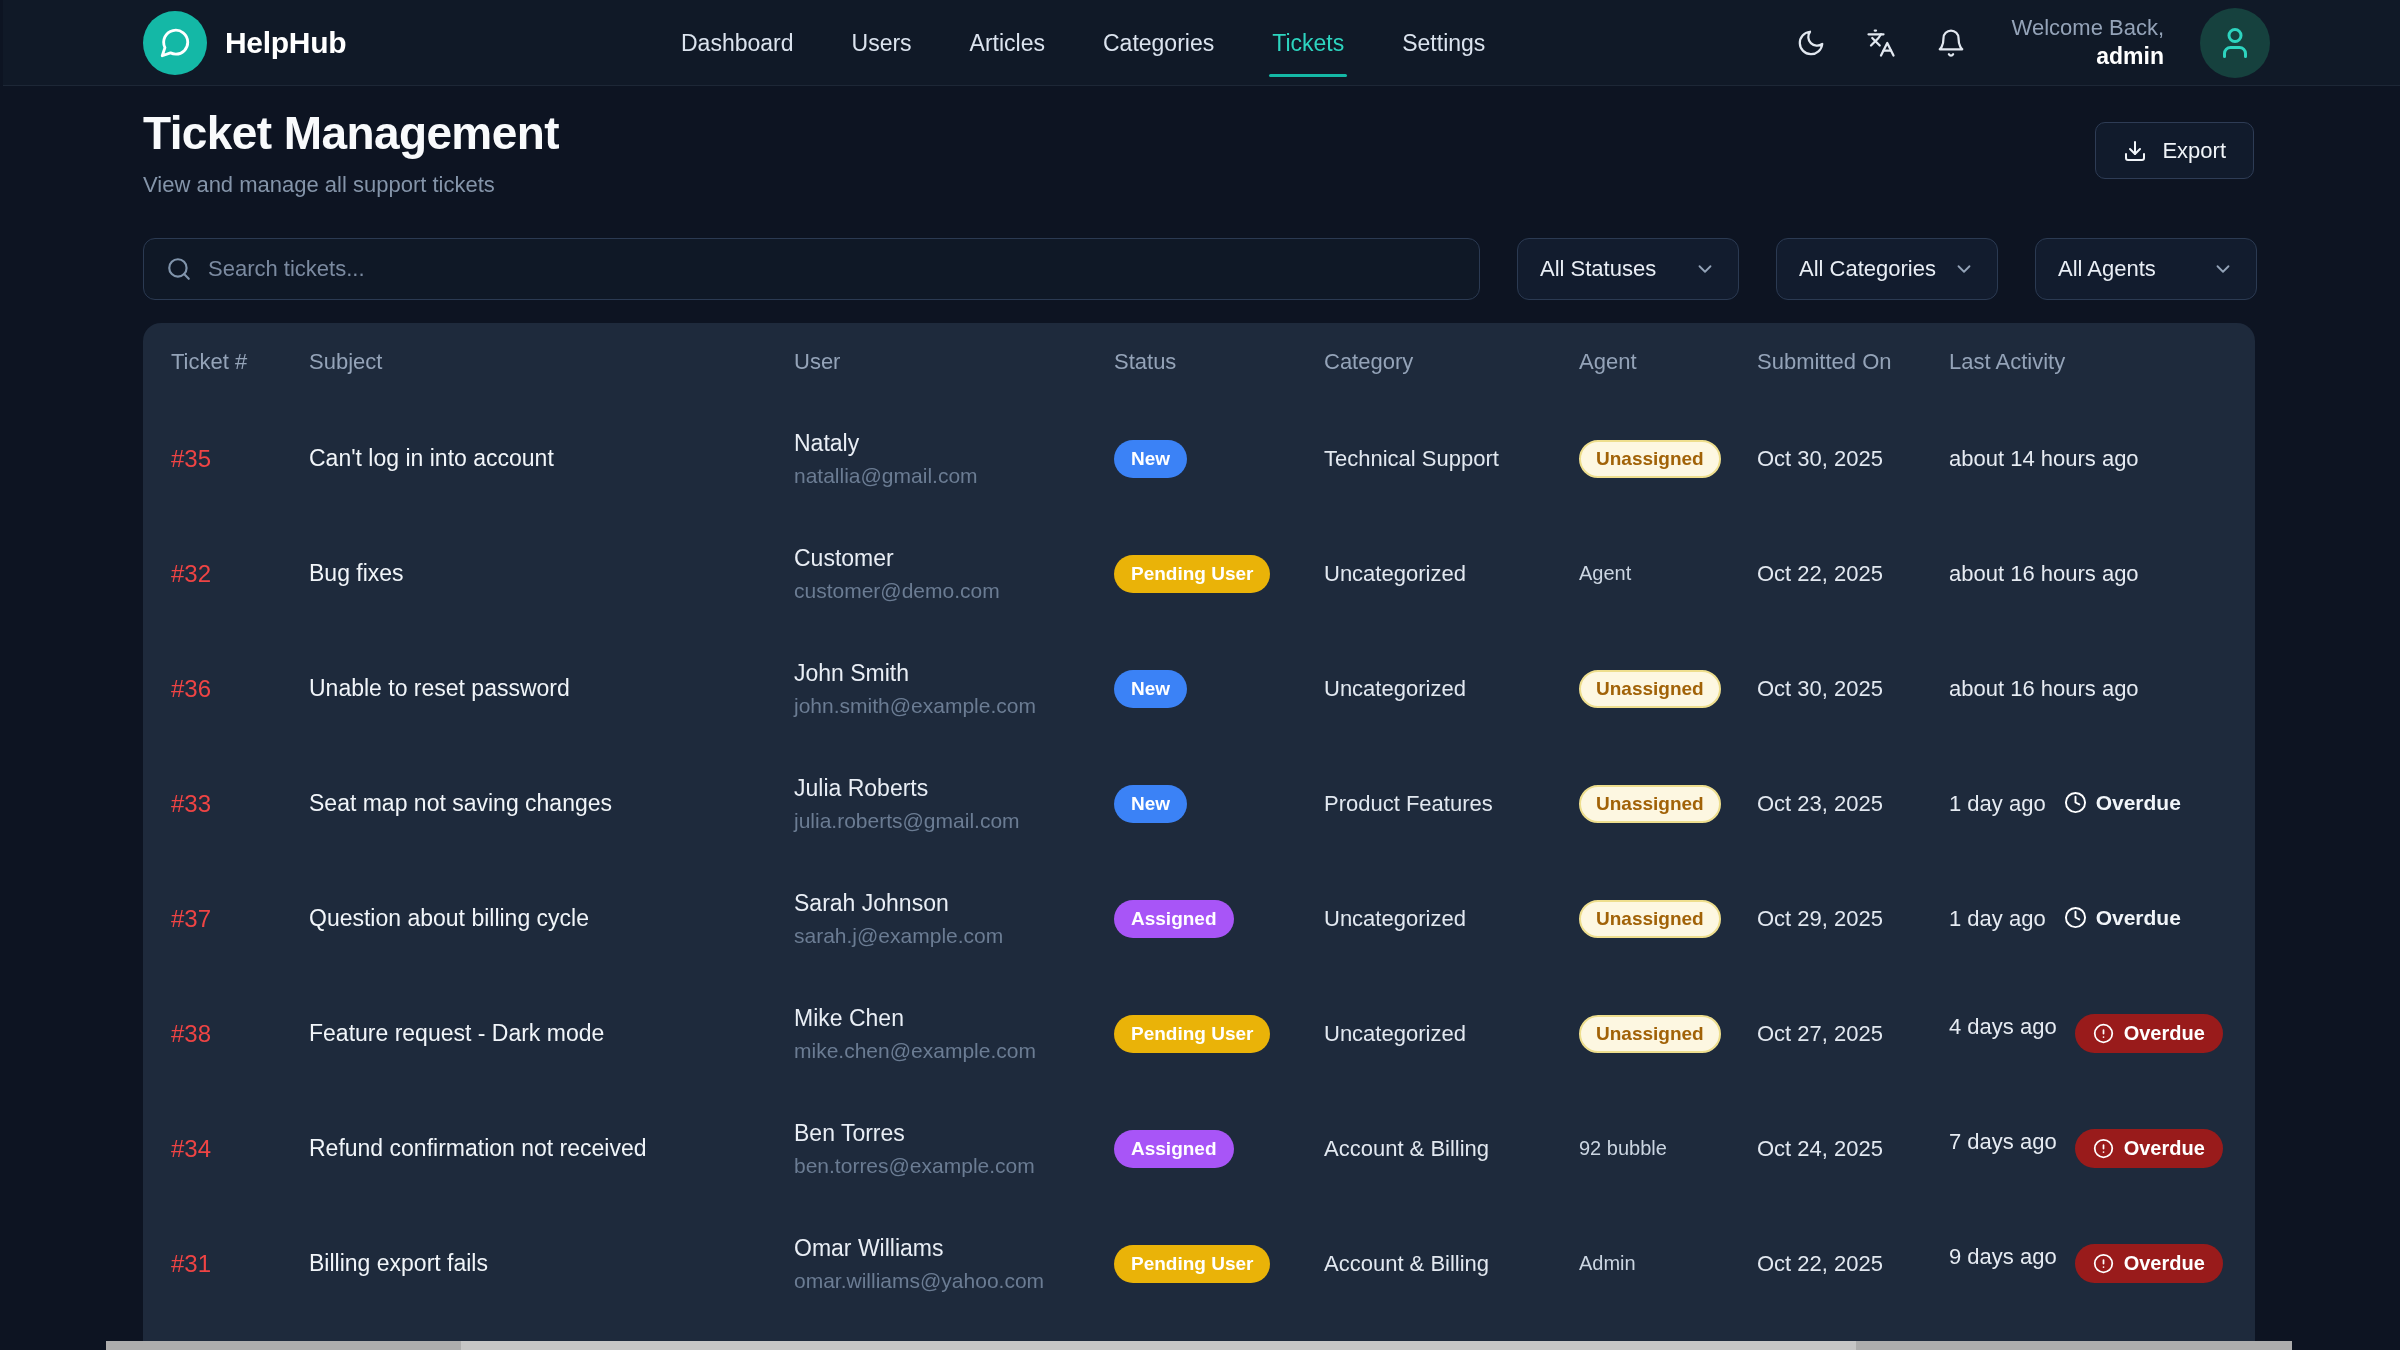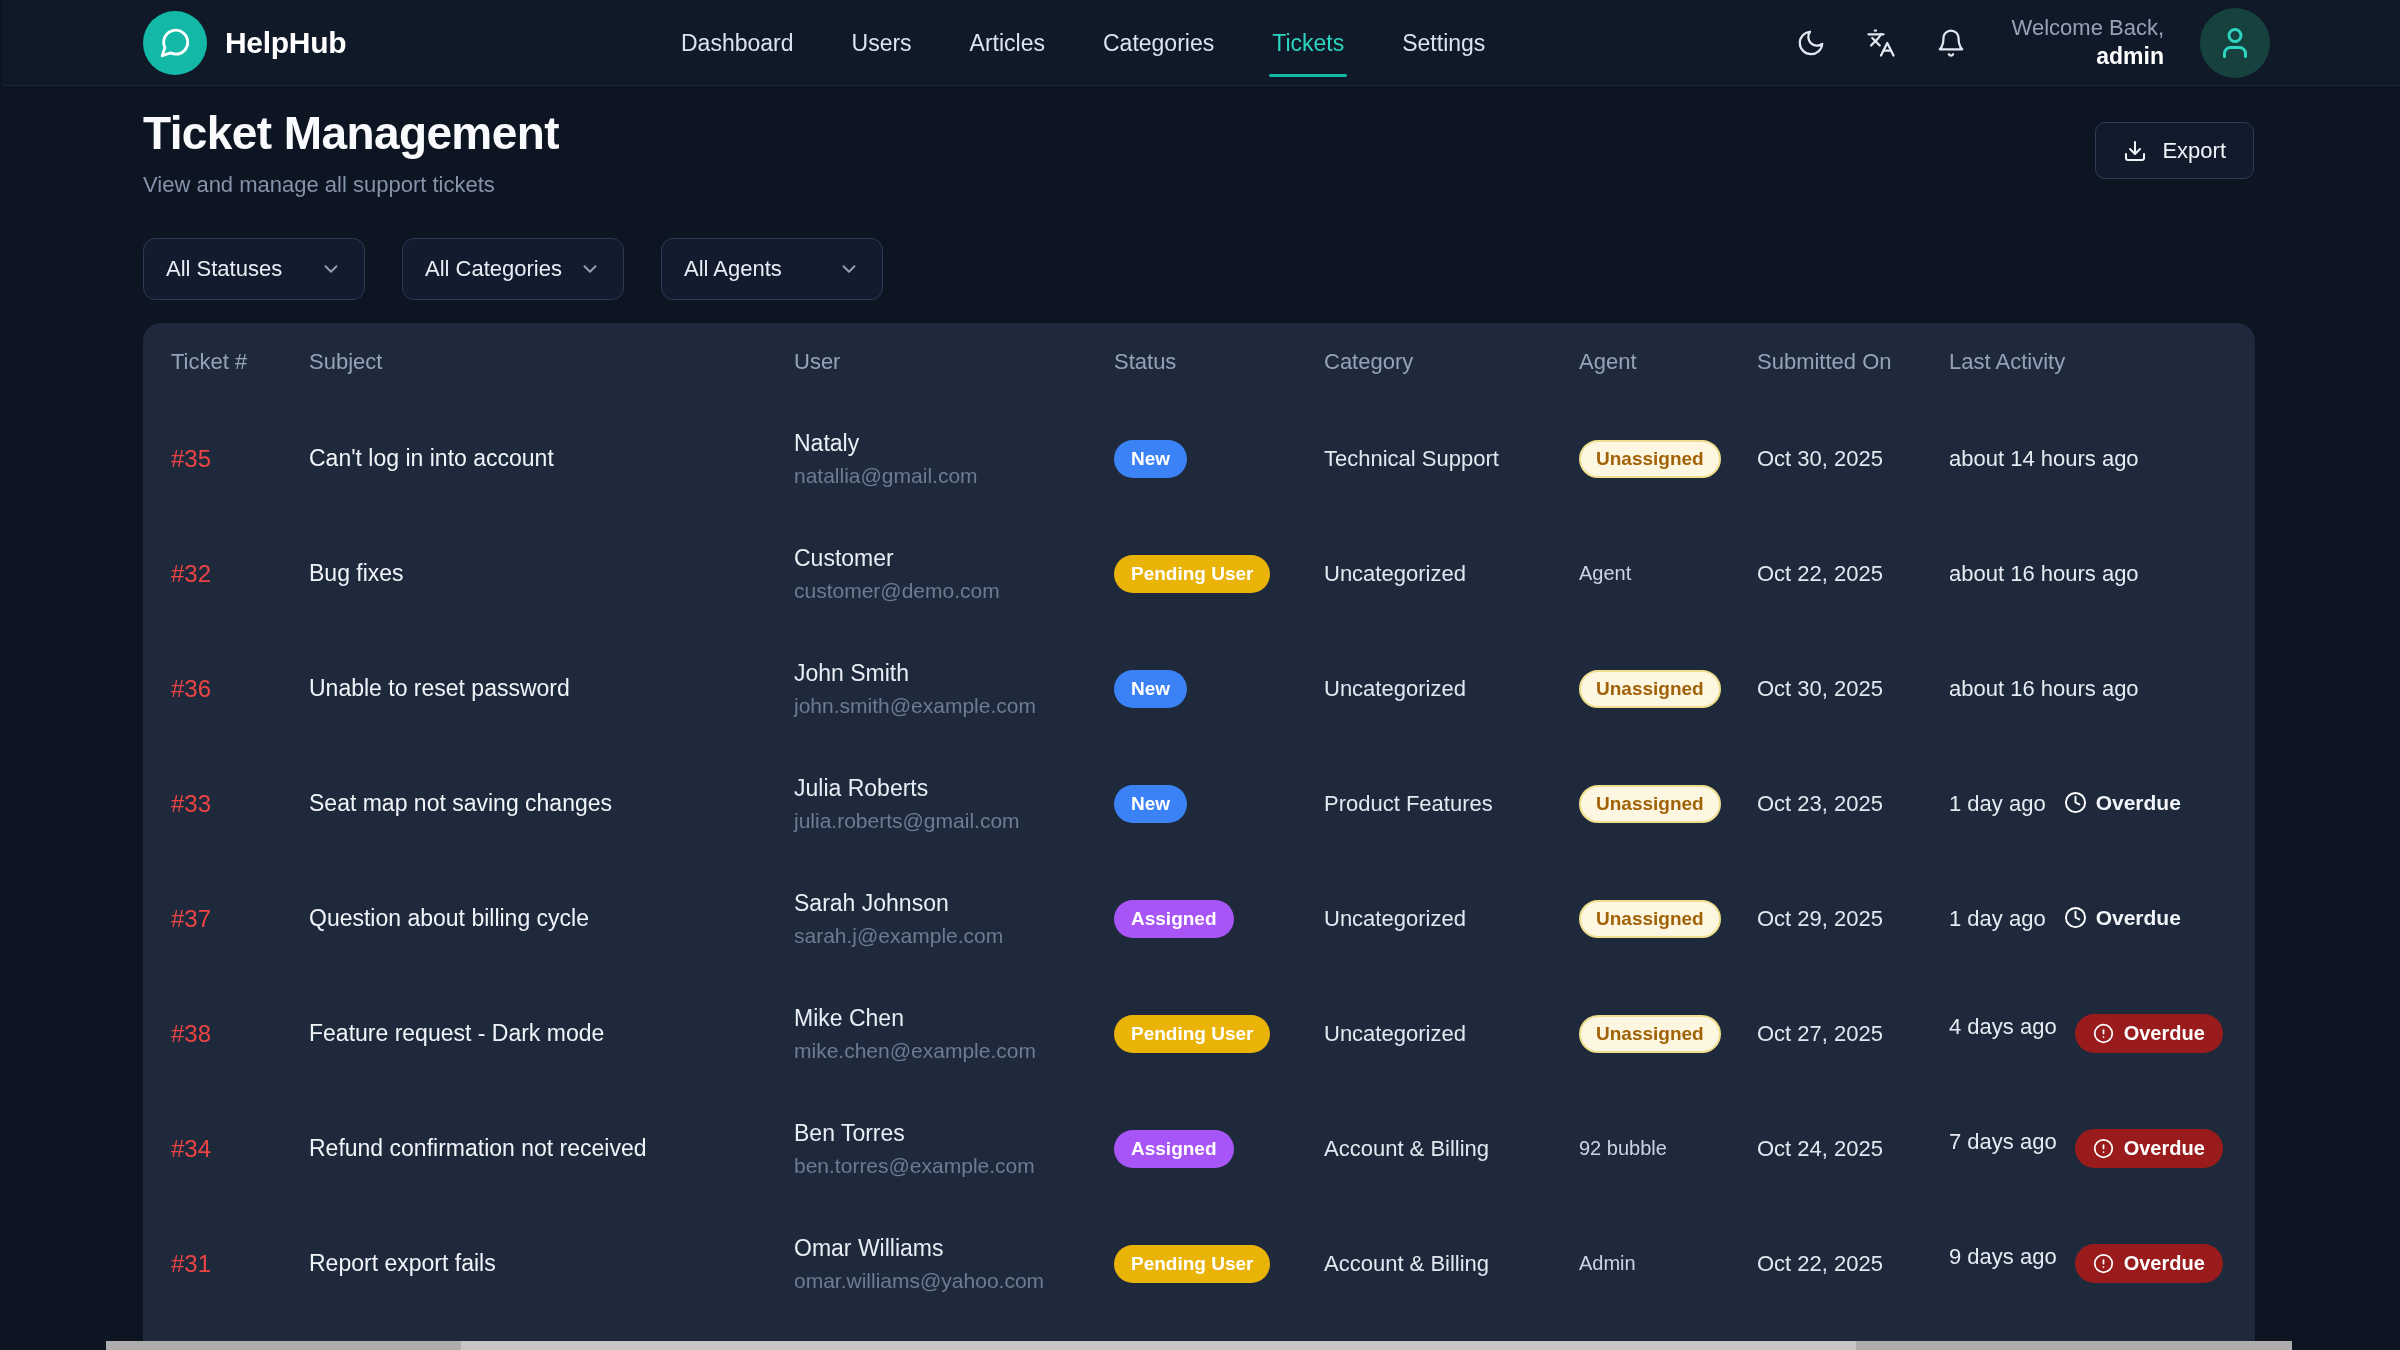--- a/index.html
+++ b/index.html
@@ -162,20 +162,27 @@
 <button class="export-btn">
   <svg width="24" height="24" viewBox="0 0 24 24" fill="none" stroke="#f1f5f9" stroke-width="2" stroke-linecap="round" stroke-linejoin="round">
       <path d="M21 15v4a2 2 0 0 1-2 2H5a2 2 0 0 1-2-2v-4"></path>
       <polyline points="7 10 12 15 17 10"></polyline>
       <line x1="12" y1="15" x2="12" y2="3"></line>
     </svg>
   <span>Export</span>
 </button>
 
 <div class="filters">
+  <div class="search-box">
+    <svg width="26" height="26" viewBox="0 0 24 24" fill="none" stroke="currentColor" stroke-width="2" stroke-linecap="round" stroke-linejoin="round">
+        <circle cx="11" cy="11" r="8"></circle>
+        <path d="m21 21-4.3-4.3"></path>
+      </svg>
+    <input type="text" placeholder="Search tickets..." style="">
+  </div>
   <div class="dropdown">
     <span class="dropdown-label">All Statuses</span>
     <span class="chev">
         <svg width="22" height="22" viewBox="0 0 24 24" fill="none" stroke="currentColor" stroke-width="2" stroke-linecap="round" stroke-linejoin="round">
           <polyline points="6 9 12 15 18 9"></polyline>
         </svg>
       </span>
   </div>
   <div class="dropdown">
     <span class="dropdown-label">All Categories</span>
@@ -379,21 +386,21 @@
               <circle cx="12" cy="12" r="10"></circle>
               <line x1="12" y1="8" x2="12" y2="12"></line>
               <line x1="12" y1="16" x2="12.01" y2="16"></line>
             </svg>
         <span class="ovr-label">Overdue</span>
       </span>
     </span>
   </div>
       <div class="grid-row trow">
     <span class="cell-ticket">#31</span>
-    <span class="cell-subject">Report export fails</span>
+    <span class="cell-subject">Billing export fails</span>
     <span class="cell-user">
       <div class="user-name">Omar Williams</div>
       <div class="user-email">omar.williams@yahoo.com</div>
     </span>
     <span>
       <span class="badge status-badge badge-pending">Pending User</span>
     </span>
     <span class="cell-category">Account &amp; Billing</span>
     <span>
       

